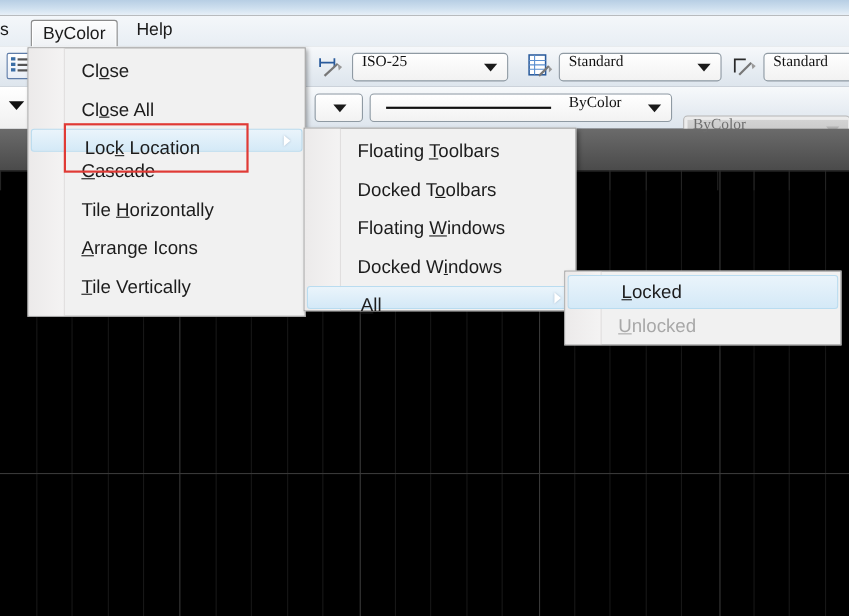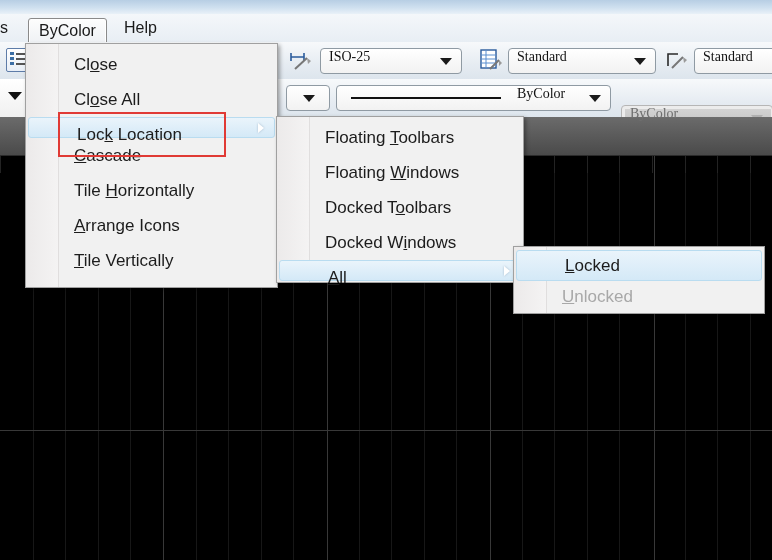--- a/index.html
+++ b/index.html
@@ -288,22 +288,22 @@
         <div class="mi"><span>Tile <u>H</u>orizontally</span></div>
         <div class="mi"><span><u>A</u>rrange Icons</span></div>
         <div class="mi"><span><u>T</u>ile Vertically</span></div>
       </div>
   </div>
 
   <div class="menu" id="menu2">
     <div class="gutter"></div>
     <div id="menu2-items">
         <div class="mi"><span>Floating <u>T</u>oolbars</span></div>
+        <div class="mi"><span>Docked T<u>o</u>olbars</span></div>
         <div class="mi"><span>Floating <u>W</u>indows</span></div>
-        <div class="mi"><span>Docked T<u>o</u>olbars</span></div>
         <div class="mi"><span>Docked W<u>i</u>ndows</span></div>
         <div class="mi hl"><span><u>A</u>ll</span><span class="subarrow"></span></div>
       </div>
   </div>
 
   <div class="menu" id="menu3">
     <div class="gutter"></div>
     <div id="menu3-items">
         <div class="mi hl"><span><u>L</u>ocked</span></div>
         <div class="mi disabled"><span><u>U</u>nlocked</span></div>

